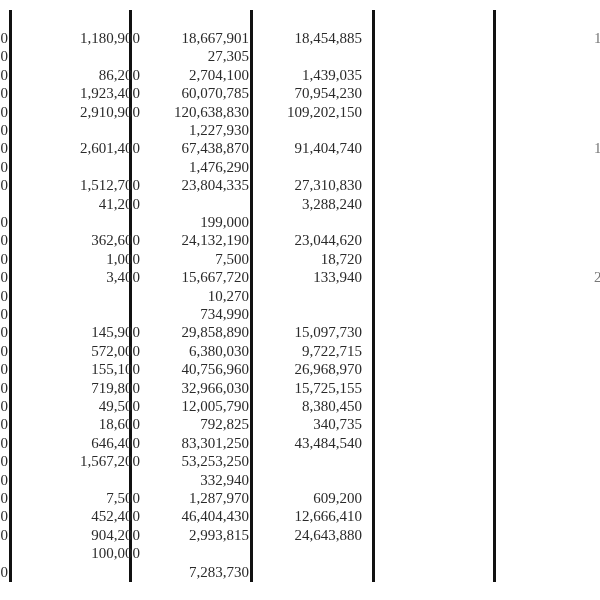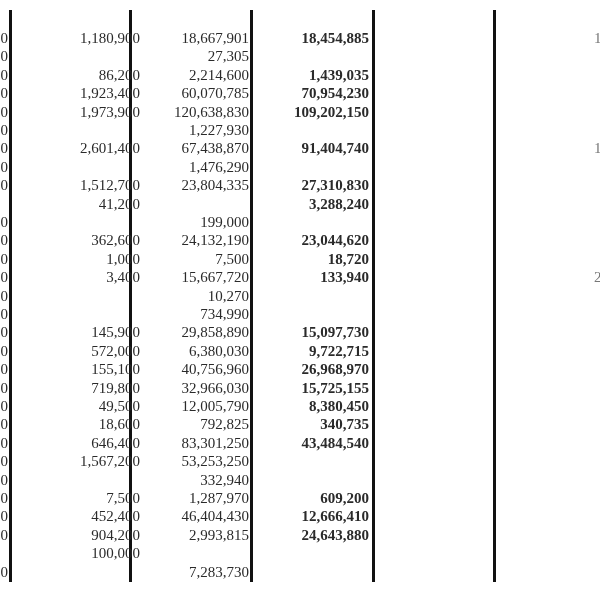--- a/index.html
+++ b/index.html
@@ -5,21 +5,21 @@
   html, body { margin: 0; padding: 0; background: #ffffff; }
   body { width: 600px; height: 600px; overflow: hidden; position: relative;
          font-family: "Liberation Serif", "DejaVu Serif", serif; color: #2a2a2a; }
   .vline { position: absolute; top: 10px; width: 3px; background: #111; }
   .row { position: absolute; left: 0; width: 600px; height: 18px; }
   .cell { position: absolute; top: 0; height: 18px; line-height: 18px; font-size: 15px;
           text-align: right; white-space: nowrap; }
   .c0 { left: -40px; width: 48px; }
   .c1 { left: 42px; width: 98px; }
   .c2 { left: 140px; width: 109px; }
-  .c3 { left: 260px; width: 109px; font-weight: bold; }
+  .c3 { left: 253px; width: 109px; }
   .c4 { left: 594px; width: 20px; text-align: left; color: #777; }
 </style>
 </head>
 <body>
 
 <div id="table">
   <div class="vline" style="left:9px; height:572px;"></div>
   <div class="vline" style="left:129px; height:572px;"></div>
   <div class="vline" style="left:250px; height:572px;"></div>
   <div class="vline" style="left:372px; height:572px;"></div>
@@ -34,34 +34,34 @@
     <div class="row" style="top: 47.4px;">
       <span class="cell c0">0</span>
       <span class="cell c1"></span>
       <span class="cell c2">27,305</span>
       <span class="cell c3"></span>
       <span class="cell c4"></span>
     </div>
     <div class="row" style="top: 65.8px;">
       <span class="cell c0">0</span>
       <span class="cell c1">86,200</span>
-      <span class="cell c2">2,214,600</span>
+      <span class="cell c2">2,704,100</span>
       <span class="cell c3">1,439,035</span>
       <span class="cell c4"></span>
     </div>
     <div class="row" style="top: 84.2px;">
       <span class="cell c0">0</span>
       <span class="cell c1">1,923,400</span>
       <span class="cell c2">60,070,785</span>
       <span class="cell c3">70,954,230</span>
       <span class="cell c4"></span>
     </div>
     <div class="row" style="top: 102.6px;">
       <span class="cell c0">0</span>
-      <span class="cell c1">1,973,900</span>
+      <span class="cell c1">2,910,900</span>
       <span class="cell c2">120,638,830</span>
       <span class="cell c3">109,202,150</span>
       <span class="cell c4"></span>
     </div>
     <div class="row" style="top: 121px;">
       <span class="cell c0">0</span>
       <span class="cell c1"></span>
       <span class="cell c2">1,227,930</span>
       <span class="cell c3"></span>
       <span class="cell c4"></span>

